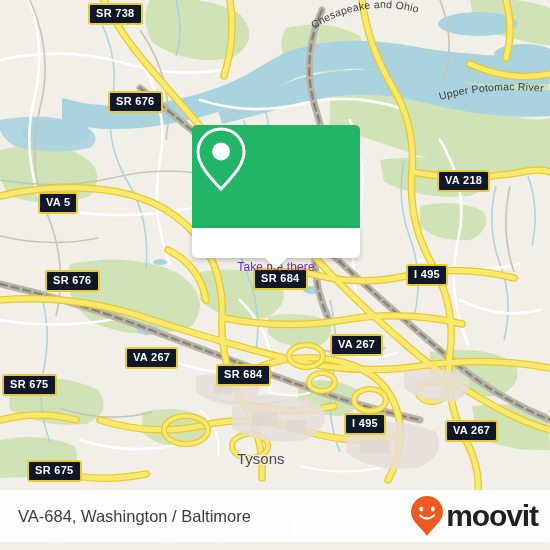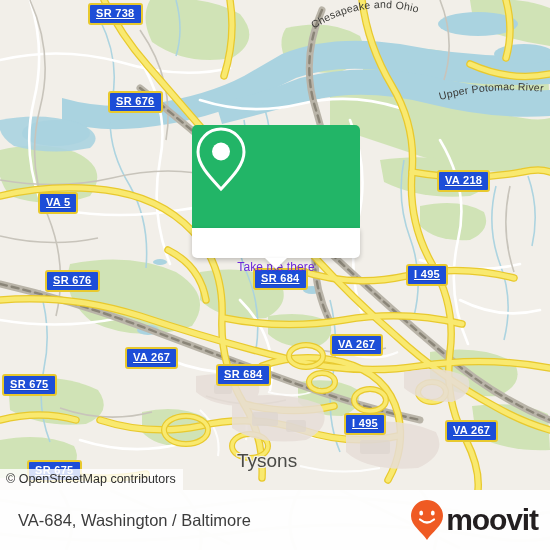--- a/index.html
+++ b/index.html
@@ -10,40 +10,39 @@
   }
   .app{position:relative;width:550px;height:550px;overflow:hidden;background:#f2efe9;}
 
   
   .map{position:absolute;left:0;top:0;width:550px;height:490px;overflow:hidden;background:#f2efe9;}
   .map svg{position:absolute;left:0;top:0;}
 
   
   .shield{
     position:absolute;
-    background:#1d4ed8;
+    background:#0f172a;
     border:2px solid #e8c92e;
     border-radius:3px;
     color:#ffffff;
     font-size:11px;
     font-weight:bold;
     letter-spacing:.3px;
     line-height:1;
     padding:3px 6px 4px 6px;
     white-space:nowrap;
     text-shadow:0 1px 0 rgba(0,0,0,.10);
     box-sizing:border-box;
-    text-decoration:underline;
   }
 
   
   .place{
     position:absolute;
     color:#4a4a46;
-    font-size:19px;
+    font-size:15px;
     white-space:nowrap;
     text-shadow:
       1px 0 0 #f2efe9,-1px 0 0 #f2efe9,0 1px 0 #f2efe9,0 -1px 0 #f2efe9,
       1px 1px 0 #f2efe9,-1px -1px 0 #f2efe9,1px -1px 0 #f2efe9,-1px 1px 0 #f2efe9;
   }
 
   
   .waterlabel{font-size:10.5px;fill:#3b3b38;font-family:"Liberation Sans",sans-serif;letter-spacing:.2px;}
 
   
@@ -77,21 +76,21 @@
     width:0;height:0;
     border-left:11px solid transparent;
     border-right:11px solid transparent;
     border-top:11px solid #ffffff;
     z-index:3;
     filter:drop-shadow(0 2px 2px rgba(0,0,0,.16));
   }
 
   
   .footer{
-    position:absolute;left:0;top:490px;width:550px;height:60px;
+    position:absolute;left:0;top:490px;width:550px;height:52px;
     overflow:hidden;background:#fbfbfb;
   }
   .footer-mapbg{position:absolute;left:0;top:-490px;opacity:.13;}
   .footer-veil{position:absolute;left:0;top:0;width:550px;height:60px;background:rgba(255,255,255,.80);}
   .footer-title{
     position:absolute;left:18px;top:50%;transform:translateY(-50%);
     color:#3c3c3c;font-size:16.5px;white-space:nowrap;
   }
   .brand{position:absolute;right:12px;top:50%;transform:translateY(-50%);display:flex;align-items:center;gap:2px;}
   .brand-word{color:#231f20;font-size:30px;font-weight:bold;letter-spacing:-1.1px;line-height:1;}
@@ -305,21 +304,20 @@
           <path d="M29,4 C16.3,4 6,14.3 6,27 C6,40 18,52 29,64 C40,52 52,40 52,27 C52,14.3 41.7,4 29,4 Z" fill="none" stroke="#ffffff" stroke-width="3"></path>
           <circle cx="29" cy="26.5" r="9" fill="#ffffff"></circle>
         </svg>
       </div>
       <div class="popup-foot">
         <span class="popup-foot-label">Take me there</span>
       </div>
       <div class="popup-tail"></div>
     </div>
 
-    <div class="attrib">© OpenStreetMap contributors</div>
   </div>
 
   <div class="footer">
     <svg class="footer-mapbg" width="550" height="550" viewBox="0 0 550 550">
       <rect x="0" y="490" width="550" height="60" fill="#f2efe9"></rect>
       <g fill="none" stroke="#bdbab2" stroke-width="3">
         <path d="M0,500 Q110,520 220,504 Q330,488 440,508 Q500,520 550,512"></path>
         <path d="M60,490 Q80,520 66,550"></path>
         <path d="M180,490 Q206,518 200,550"></path>
         <path d="M300,490 Q282,520 296,550"></path>

